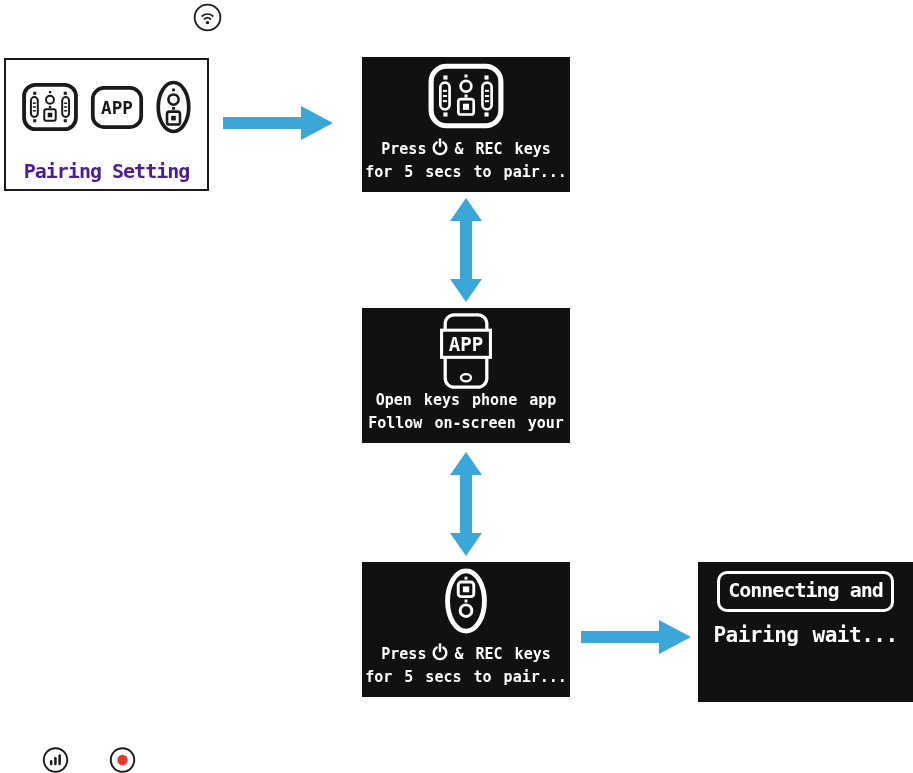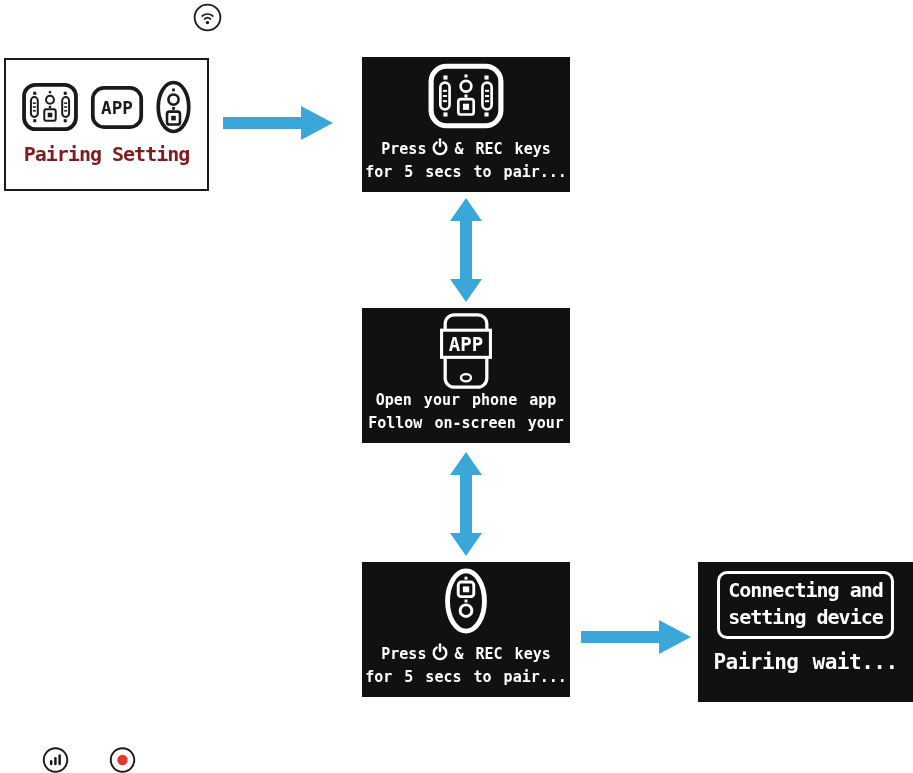--- a/index.html
+++ b/index.html
@@ -13,21 +13,21 @@
   #pairing-menu {
     left:4px; top:58px; width:201px; height:129px;
     background:#ffffff; border:2px solid #1a1a1a;
     display:flex; flex-direction:column; align-items:center;
   }
   #pairing-menu .icon-row {
     display:flex; align-items:center; justify-content:center;
     gap:11px; margin-top:17px; height:60px;
   }
   #pairing-menu .menu-title {
-    margin-top:5px; font-weight:bold; font-size:20px; color:#7f1d1d;
+    margin-top:22px; font-weight:bold; font-size:20px; color:#4c1d95;
     letter-spacing:-1px; white-space:nowrap;
   }
 
   
   .lcd {
     background:#111111; color:#ffffff;
     display:flex; flex-direction:column; align-items:center;
     justify-content:space-between; padding:5px 0 8px;
     box-sizing:border-box;
   }
@@ -158,21 +158,21 @@
   </svg>
 
   <div class="abs lcd lcd-2">
     <svg width="62" height="82" viewBox="0 0 64 84">
       <rect x="9" y="2" width="46" height="80" rx="10" fill="none" stroke="#ffffff" stroke-width="3.6"></rect>
       <ellipse cx="32" cy="71.5" rx="5.5" ry="4" fill="none" stroke="#ffffff" stroke-width="2.6"></ellipse>
       <rect x="5" y="19" width="54" height="30" fill="#111111" stroke="#ffffff" stroke-width="3.4"></rect>
       <text x="32" y="42" text-anchor="middle" font-family="DejaVu Sans Mono, monospace" font-size="21" font-weight="bold" fill="#ffffff">APP</text>
     </svg>
     <div class="lcd-text">
-      <div>Open your phone app</div>
+      <div>Open keys phone app</div>
       <div>Follow on-screen your</div>
     </div>
   </div>
 
   <svg id="arrow-vert-2" class="abs" width="36" height="104" viewBox="0 0 36 104">
     <polygon points="18,0 34,23 24,23 24,81 34,81 18,104 2,81 12,81 12,23 2,23" fill="#3BA6D8"></polygon>
   </svg>
 
   <div class="abs lcd lcd-3">
     <svg width="48" height="68" viewBox="0 0 48 70">
@@ -196,21 +196,20 @@
     </div>
   </div>
 
   <svg id="arrow-right-2" class="abs" width="112" height="40" viewBox="0 0 112 40">
     <polygon points="0,14 78,14 78,3 110,20 78,37 78,26 0,26" fill="#3BA6D8"></polygon>
   </svg>
 
   <div class="abs lcd lcd-4">
     <div id="connect-box">
       <div>Connecting and</div>
-      <div>setting device</div>
     </div>
     <div id="please-wait">Pairing wait...</div>
   </div>
 
   <svg id="signal-icon" class="abs" width="27" height="26" viewBox="0 0 28 27">
     <circle cx="14" cy="13.5" r="12.2" fill="none" stroke="#1a1a1a" stroke-width="2"></circle>
     <rect x="8.2" y="13.5" width="2.6" height="5.5" rx="1.3" fill="#1a1a1a"></rect>
     <rect x="12.6" y="10.5" width="2.6" height="8.5" rx="1.3" fill="#1a1a1a"></rect>
     <rect x="17" y="7.5" width="2.6" height="11.5" rx="1.3" fill="#1a1a1a"></rect>
   </svg>

